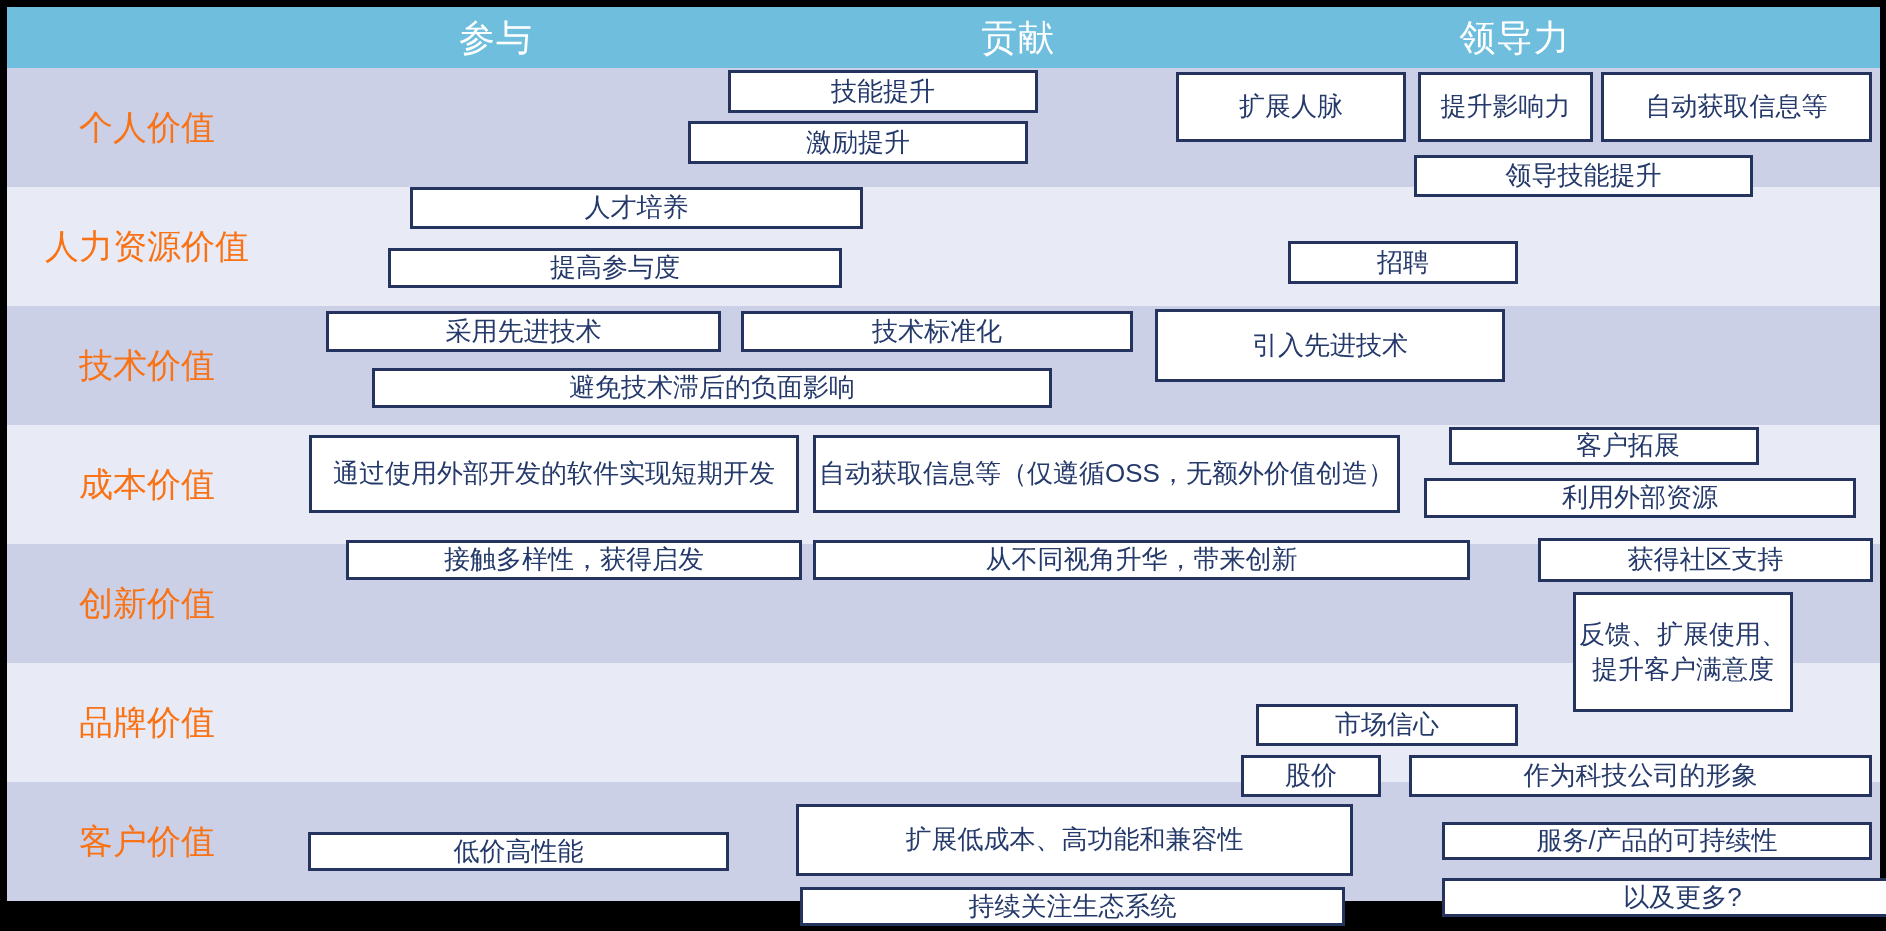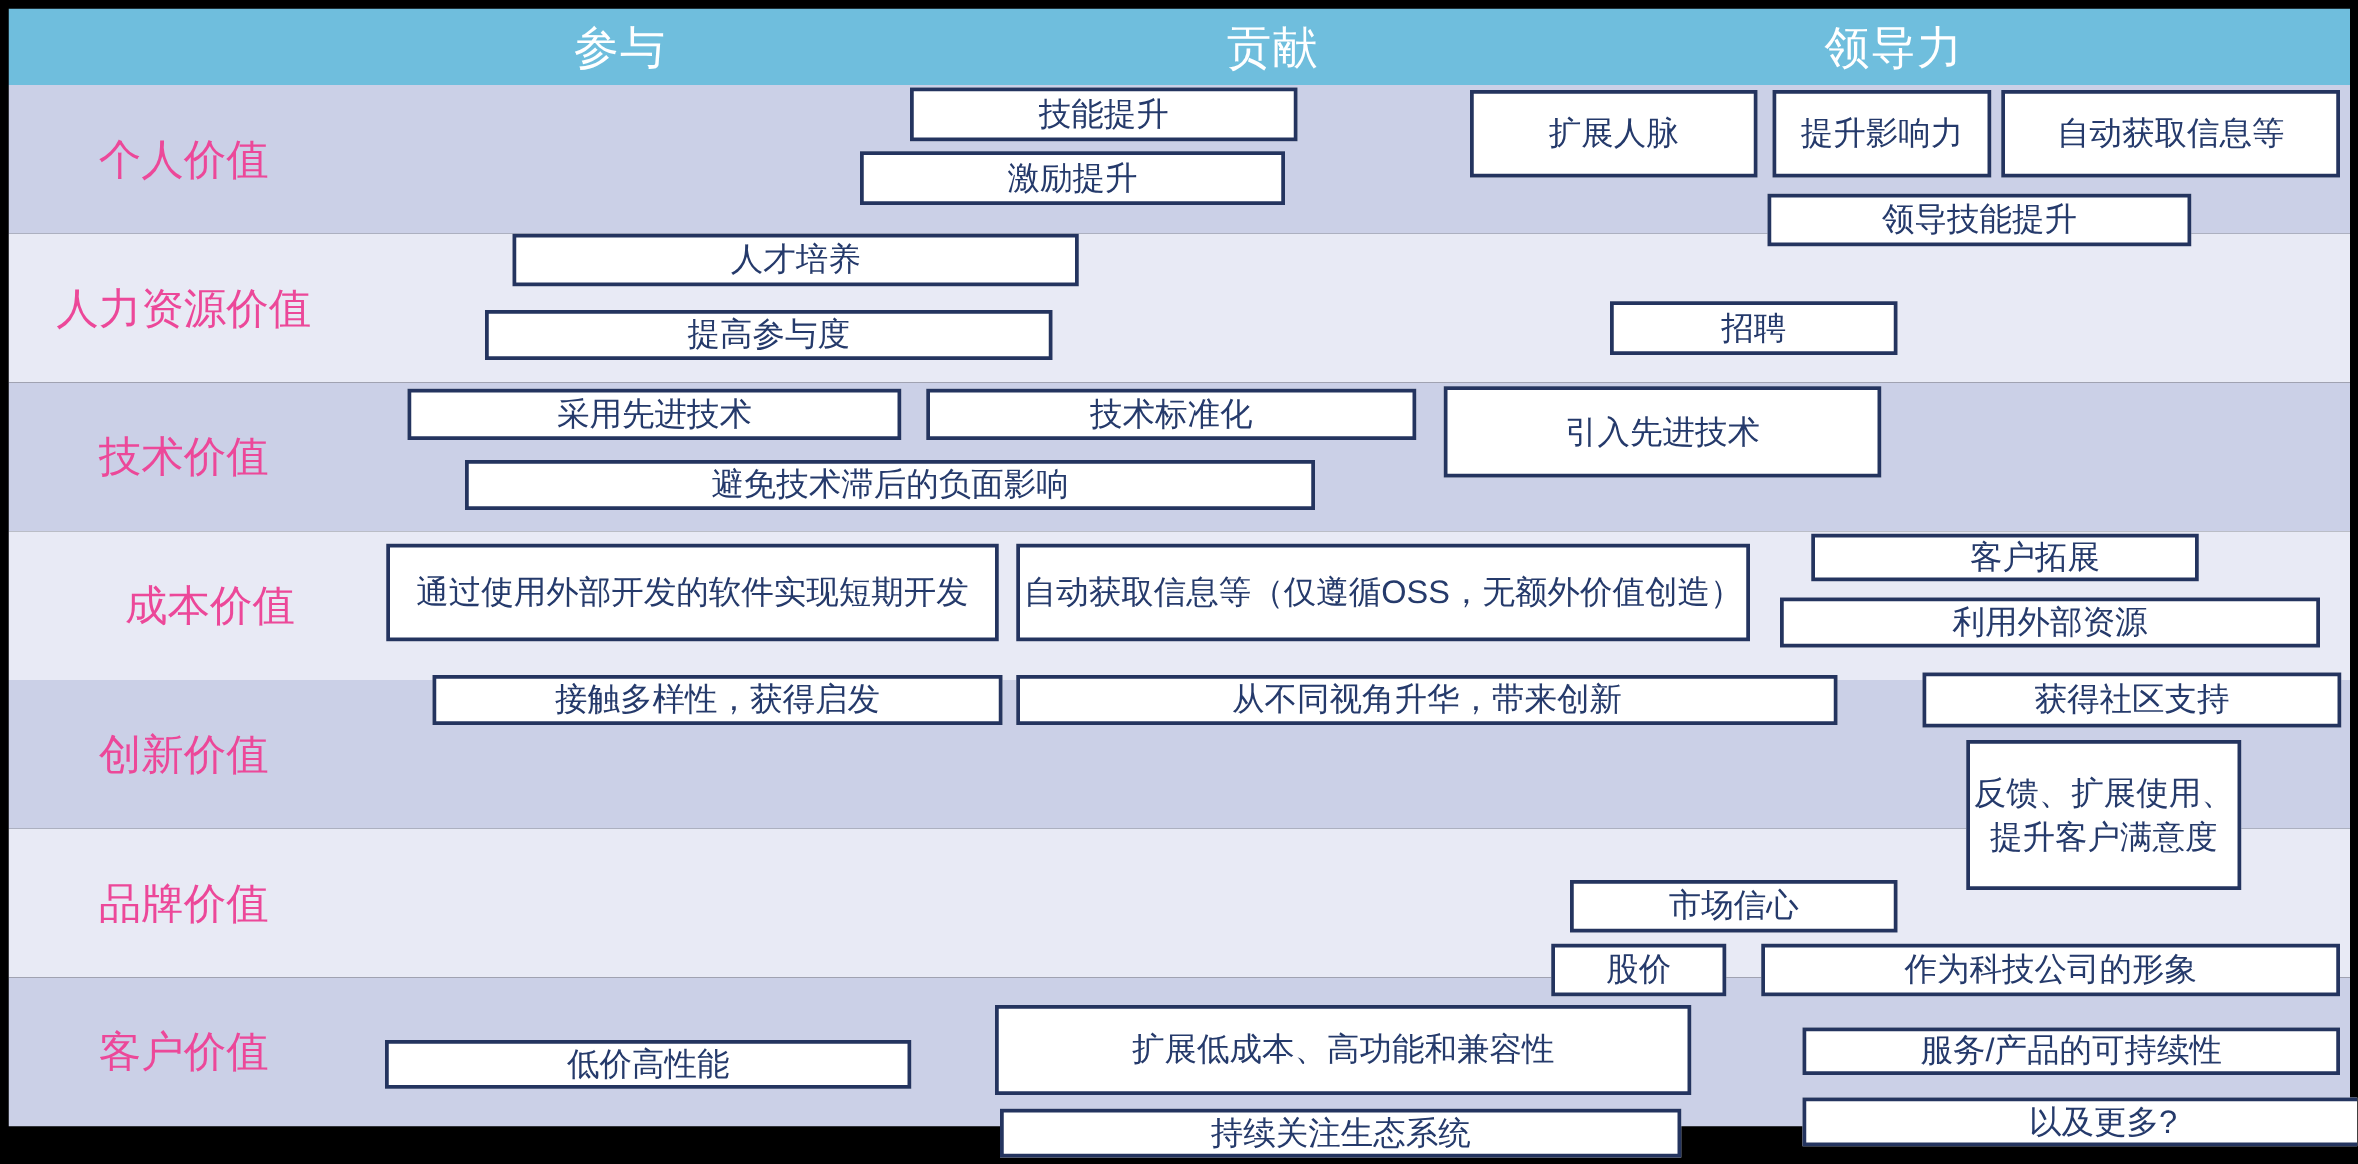--- a/index.html
+++ b/index.html
@@ -30,21 +30,21 @@
     position:absolute;
     left:7px;
     width:1873px;
     z-index:1;
   }
   .row-label{
     position:absolute;
     left:7px;
     width:280px;
     text-align:center;
-    color:#ec4899;
+    color:#f97316;
     font-size:34px;
     white-space:nowrap;
     z-index:2;
     display:flex;
     align-items:center;
     justify-content:center;
   }
   .value-box{
     position:absolute;
     box-sizing:border-box;
@@ -68,21 +68,21 @@
 <div id="canvas">
   <div id="header-band" style="left: 7px; top: 7px; width: 1873px; height: 61px; background: rgb(111, 190, 221);"></div>
   <div id="rows-layer">
       <div class="row-band" style="top: 68px; height: 119px; background: rgb(203, 208, 231);"></div>
       <div class="row-label" style="top: 68px; height: 119px;">个人价值</div>
       <div class="row-band" style="top: 187px; height: 119px; background: rgb(232, 234, 245);"></div>
       <div class="row-label" style="top: 187px; height: 119px;">人力资源价值</div>
       <div class="row-band" style="top: 306px; height: 119px; background: rgb(203, 208, 231);"></div>
       <div class="row-label" style="top: 306px; height: 119px;">技术价值</div>
       <div class="row-band" style="top: 425px; height: 119px; background: rgb(232, 234, 245);"></div>
-      <div class="row-label" style="top: 425px; height: 119px; padding-left: 21px;">成本价值</div>
+      <div class="row-label" style="top: 425px; height: 119px;">成本价值</div>
       <div class="row-band" style="top: 544px; height: 119px; background: rgb(203, 208, 231);"></div>
       <div class="row-label" style="top: 544px; height: 119px;">创新价值</div>
       <div class="row-band" style="top: 663px; height: 119px; background: rgb(232, 234, 245);"></div>
       <div class="row-label" style="top: 663px; height: 119px;">品牌价值</div>
       <div class="row-band" style="top: 782px; height: 119px; background: rgb(203, 208, 231);"></div>
       <div class="row-label" style="top: 782px; height: 119px;">客户价值</div>
     </div>
   <div id="boxes-layer">
       <div class="value-box" style="left: 728px; top: 70px; width: 310px; height: 43px;">技能提升</div>
       <div class="value-box" style="left: 688px; top: 121px; width: 340px; height: 43px;">激励提升</div>

